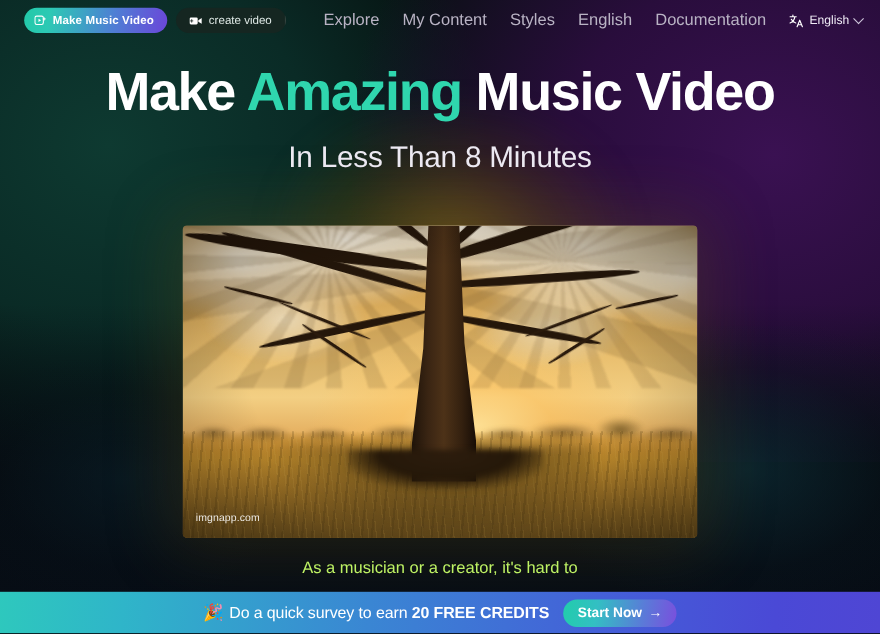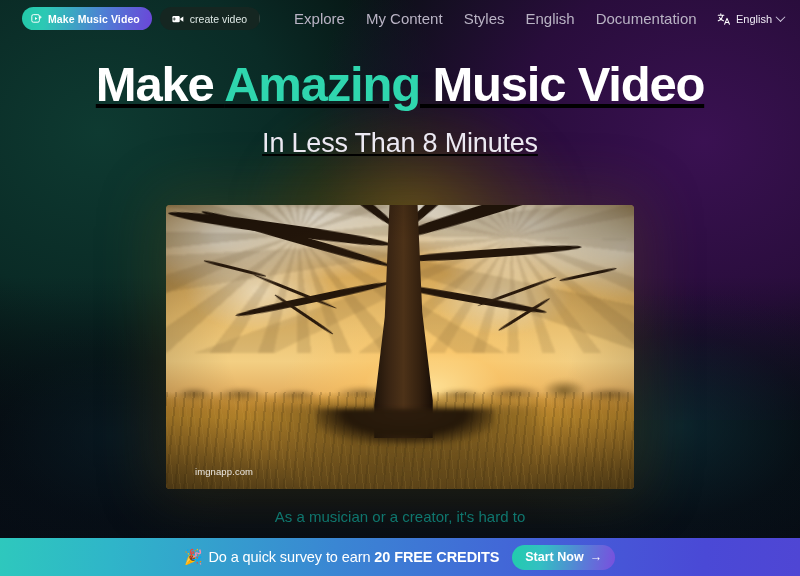--- a/index.html
+++ b/index.html
@@ -142,21 +142,20 @@
   }
 
   .icn { display: inline-flex; flex: 0 0 auto; }
 
   
   .hero {
     position: absolute;
     left: 0; right: 0; top: 58px;
     text-align: center;
     z-index: 20;
-    text-decoration: underline;
   }
   .headline {
     font-size: 49px;
     font-weight: 800;
     letter-spacing: -1.2px;
     color: #ffffff;
     line-height: 1.1;
     white-space: nowrap;
   }
   .headline .accent { color: #2fd6ae; }
@@ -298,30 +297,29 @@
     background: radial-gradient(ellipse at 50% 50%, rgba(0,0,0,0) 52%, rgba(0,0,0,0.30) 100%);
   }
 
   .watermark {
     position: absolute;
     left: 12px; bottom: 12px;
     color: rgba(255,255,255,0.88);
     font-size: 9.5px;
     letter-spacing: .1px;
     z-index: 5;
-    padding-left: 17px;
   }
 
   
   .body-copy {
     position: absolute;
     left: 0; right: 0; top: 508px;
     text-align: center;
     font-size: 15px;
-    color: #0f766e;
+    color: #bef264;
     z-index: 20;
   }
 
   
   .banner {
     position: absolute;
     left: 0; right: 0; bottom: 0;
     height: 38px;
     display: flex;
     align-items: center;

